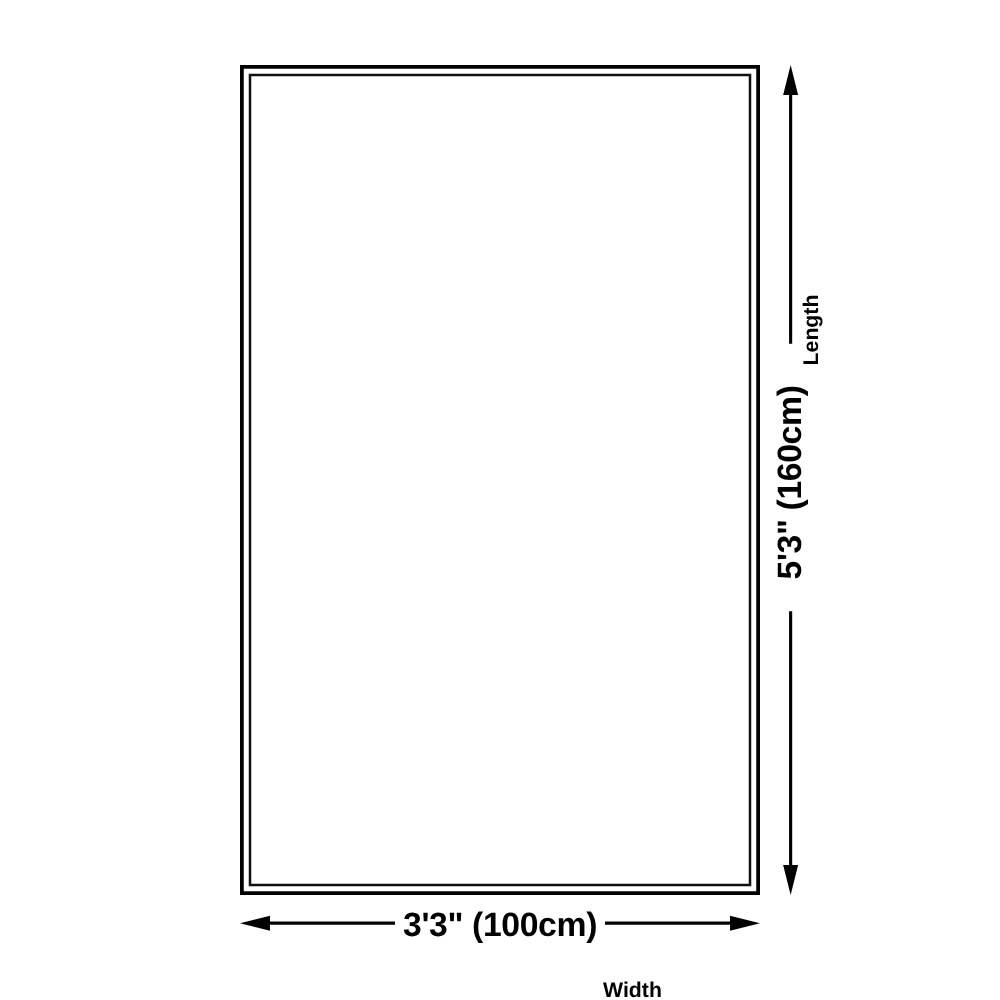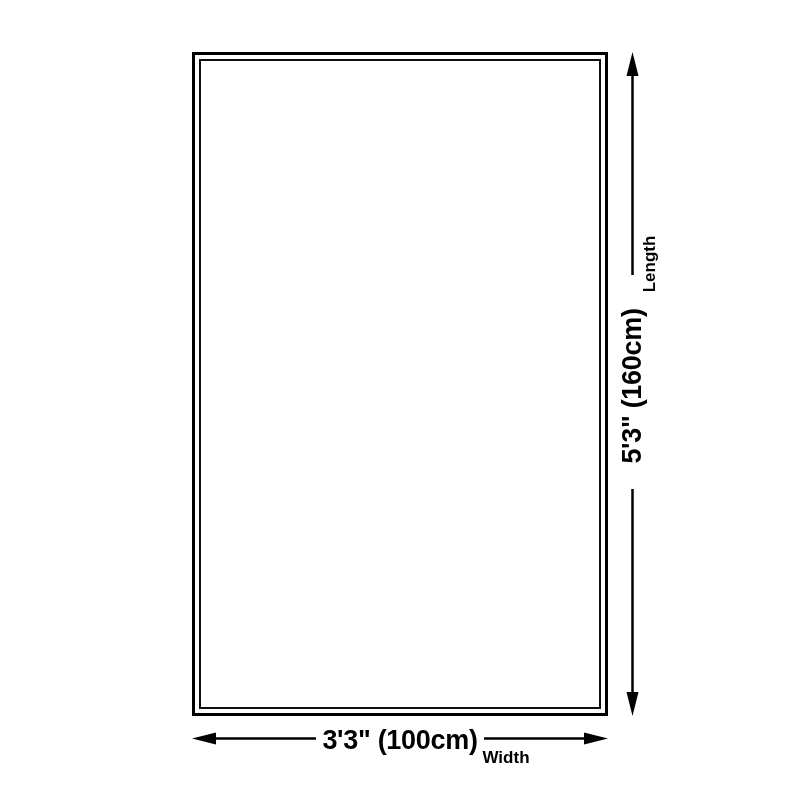--- a/index.html
+++ b/index.html
@@ -60,21 +60,21 @@
   .dim-label {
     font-size: 17px;
   }
   .width-value {
     left: 400px;
     top: 740px;
     transform: translate(-50%, -50%);
   }
   .width-label {
     left: 506px;
-    top: 757px;
+    top: 792px;
     transform: translate(-50%, -50%);
     text-align: right;
   }
   .length-value {
     left: 632px;
     top: 386px;
     transform: translate(-50%, -50%) rotate(-90deg);
   }
   .length-label {
     left: 649px;

